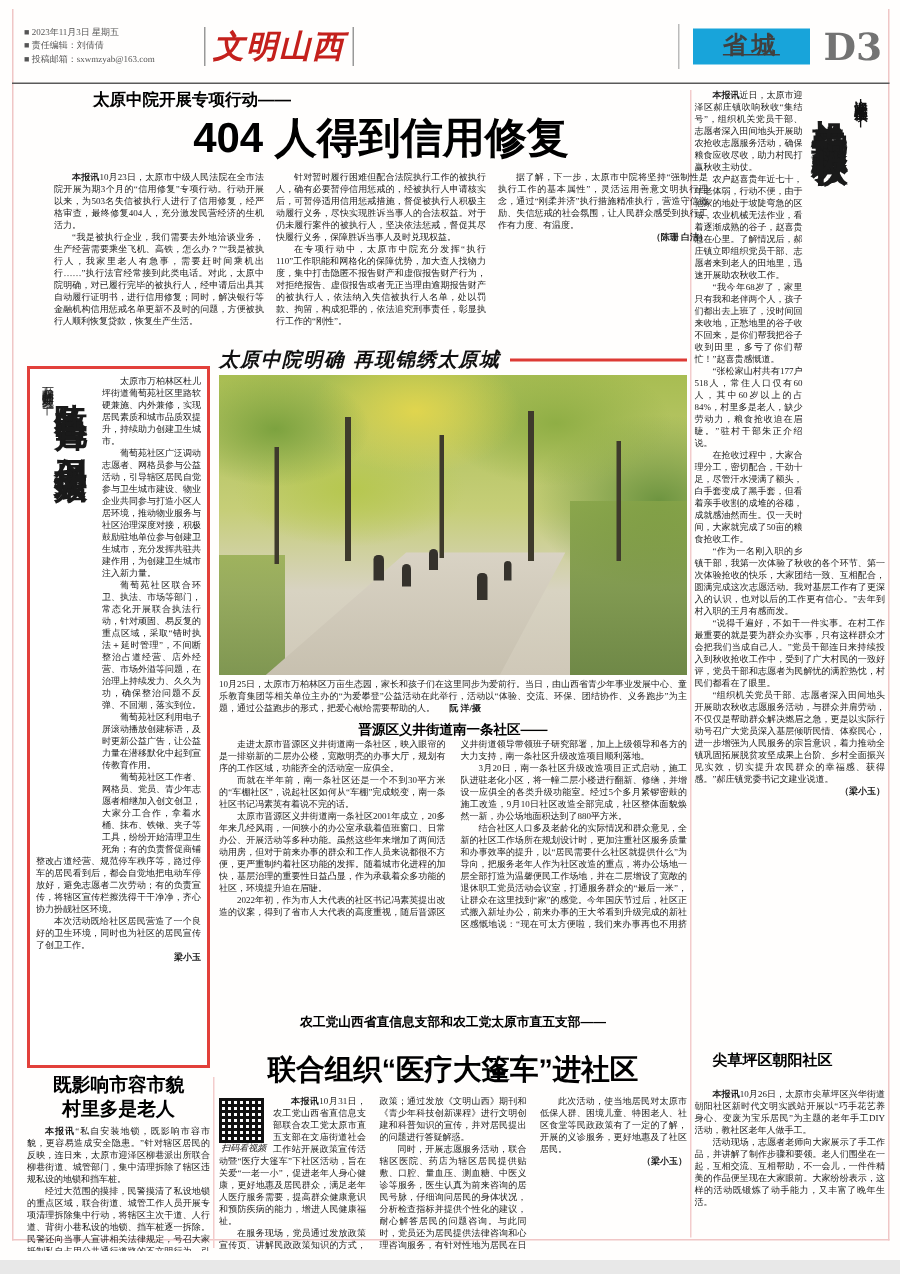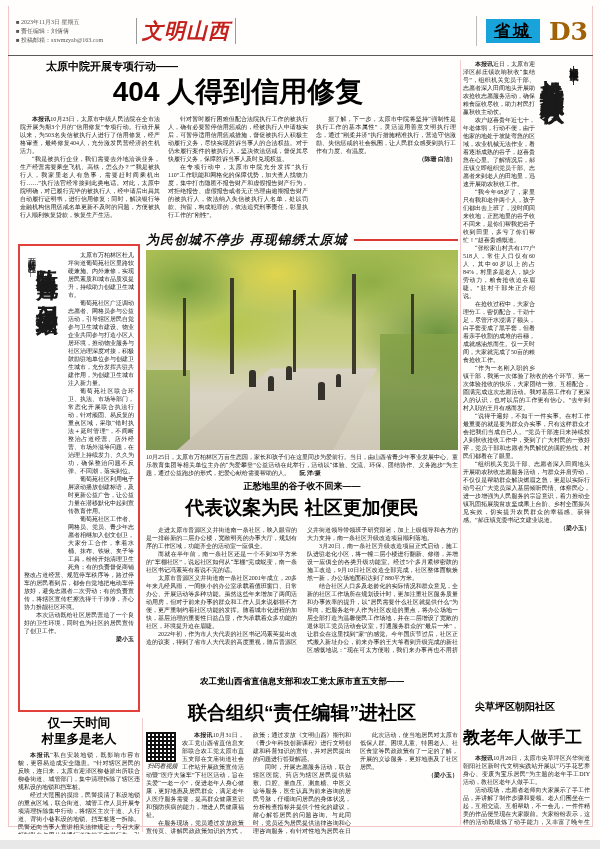--- a/index.html
+++ b/index.html
@@ -18,31 +18,31 @@
   
   .hdr{position:absolute;left:16px;top:8px;right:12px;height:46px;display:flex;align-items:center;}
   .pub{font-size:6px;line-height:9px;color:#555;width:118px;}
   .logo-area{display:flex;align-items:center;gap:5px;margin-left:2px;}
   .vbar{width:1px;height:26px;background:#999;}
   .logo{color:#c4201c;font-weight:bold;font-style:italic;font-size:21px;letter-spacing:1px;
         font-family:"DejaVu Serif",serif;}
   .hspace{flex:1;}
   .sec{display:flex;align-items:center;gap:9px;}
   .sec-bar{width:1px;height:30px;background:#bbb;}
-  .sec-box{background:#18a4da;color:#000000;font-weight:bold;font-size:16px;line-height:1;
-           padding:4px 8px;letter-spacing:3px;font-family:"Liberation Sans",sans-serif;text-decoration:underline;}
-  .pageno{font-family:"DejaVu Serif",serif;font-weight:bold;font-size:25px;color:#a16207;}
+  .sec-box{background:#18a4da;color:#404040;font-weight:bold;font-size:16px;line-height:1;
+           padding:4px 20px;letter-spacing:3px;font-family:"Liberation Sans",sans-serif;text-decoration:underline;}
+  .pageno{font-family:"DejaVu Serif",serif;font-weight:bold;font-size:25px;color:#737373;}
 
   
   p.tx{margin:0;text-indent:2em;font-size:6px;line-height:8px;text-align:justify;}
   p.tx b{font-family:"Liberation Sans",sans-serif;}
   .by{margin:0;font-size:6px;line-height:9px;text-align:right;font-weight:bold;text-indent:0;}
 
   
-  .top-art{position:absolute;left:20px;top:59px;width:436px;height:173px;overflow:hidden;}
+  .top-art{position:absolute;left:36px;top:59px;width:436px;height:173px;overflow:hidden;}
   .top-kicker{font-weight:bold;font-size:11px;margin:0 0 0 26px;}
   .top-headline{font-weight:bold;font-size:28px;line-height:1.1;text-align:center;margin:3px 0 7px;}
   .cols3{columns:3;column-gap:8px;column-fill:auto;height:112px;overflow:hidden;}
 
   
   .right-col{position:absolute;left:463px;top:60px;width:127px;bottom:15px;overflow:hidden;}
   .rt-art{height:628px;overflow:hidden;}
   .rt-head{float:right;width:50px;height:306px;display:flex;margin:0 0 4px 5px;}
   .rt-headline{writing-mode:vertical-rl;font-weight:bold;font-size:24px;line-height:1.0;
                letter-spacing:2px;font-family:"Liberation Sans",sans-serif;}
@@ -157,21 +157,21 @@
     <p class="tx">太原市万柏林区杜儿坪街道葡萄苑社区里路软硬兼施、内外兼修，实现居民素质和城市品质双提升，持续助力创建卫生城市。</p>
     <p class="tx">葡萄苑社区广泛调动志愿者、网格员参与公益活动，引导辖区居民自觉参与卫生城市建设、物业企业共同参与打造小区人居环境，推动物业服务与社区治理深度对接，积极鼓励驻地单位参与创建卫生城市，充分发挥共驻共建作用，为创建卫生城市注入新力量。</p>
     <p class="tx">葡萄苑社区联合环卫、执法、市场等部门，常态化开展联合执法行动，针对顽固、易反复的重点区域，采取“错时执法＋延时管理”，不间断整治占道经营、店外经营、市场外溢等问题，在治理上持续发力、久久为功，确保整治问题不反弹、不回潮，落实到位。</p>
     <p class="tx">葡萄苑社区利用电子屏滚动播放创建标语，及时更新公益广告，让公益力量在潜移默化中起到宣传教育作用。</p>
     <p class="tx">葡萄苑社区工作者、网格员、党员、青少年志愿者相继加入创文创卫，大家分工合作，拿着水桶、抹布、铁锹、夹子等工具，纷纷开始清理卫生死角；有的负责督促商铺整改占道经营、规范停车秩序等，路过停车的居民看到后，都会自觉地把电动车停放好，避免志愿者二次劳动；有的负责宣传，将辖区宣传栏擦洗得干干净净，齐心协力扮靓社区环境。</p>
     <p class="tx">本次活动既给社区居民营造了一个良好的卫生环境，同时也为社区的居民宣传了创卫工作。</p>
     <p class="by">梁小玉</p>
   </div>
 
   <div class="banner">
-    <span class="banner-text">为民创城不停步  再现锦绣太原城</span>
+    <span class="banner-text">太原中院明确  再现锦绣太原城</span>
     <span class="banner-line"></span>
   </div>
 
   <div class="photo">
     <div class="shrub-l"></div>
     <div class="shrub-r"></div>
     <div class="path"></div>
     <div class="trunk" style="left:12%;top:24%;height:78px;"></div>
     <div class="trunk" style="left:27%;top:14%;height:96px;width:4px;"></div>
     <div class="trunk" style="left:47%;top:20%;height:82px;"></div>
@@ -183,52 +183,51 @@
     <div class="person" style="left:55%;top:66%;width:7px;height:18px;"></div>
     <div class="person" style="left:61%;top:62%;width:5px;height:13px;"></div>
   </div>
 
   <div class="caption">
     <span>10月25日，太原市万柏林区万亩生态园，家长和孩子们在这里同步为爱前行。当日，由山西省青少年事业发展中心、童乐教育集团等相关单位主办的“为爱攀登”公益活动在此举行，活动以“体验、交流、环保、团结协作、义务跑步”为主题，通过公益跑步的形式，把爱心献给需要帮助的人。</span>
     <span class="cap-by">阮 洋/摄</span>
   </div>
 
   <div class="mid-art">
-    <p class="kicker-c hd">正愁地里的谷子收不回来——</p>
-    <h2 class="headline-c hd">代表议案为民  社区更加便民</h2>
+    <p class="kicker-c hd">晋源区义井街道南一条社区——</p>
     <div class="cols2">
       <p class="tx">走进太原市晋源区义井街道南一条社区，映入眼帘的是一排崭新的二层办公楼，宽敞明亮的办事大厅，规划有序的工作区域，功能齐全的活动室一应俱全。</p>
       <p class="tx">而就在半年前，南一条社区还是一个不到30平方米的“车棚社区”，说起社区如何从“车棚”完成蜕变，南一条社区书记冯素英有着说不完的话。</p>
       <p class="tx">太原市晋源区义井街道南一条社区2001年成立，20多年来几经风雨，一间狭小的办公室承载着值班窗口、日常办公、开展活动等多种功能。虽然这些年来增加了两间活动用房，但对于前来办事的群众和工作人员来说都很不方便，更严重制约着社区功能的发挥。随着城市化进程的加快，基层治理的重要性日益凸显，作为承载着众多功能的社区，环境提升迫在眉睫。</p>
       <p class="tx">2022年初，作为市人大代表的社区书记冯素英提出改造的议案，得到了省市人大代表的高度重视，随后晋源区义井街道领导带领班子研究部署，加上上级领导和各方的大力支持，南一条社区升级改造项目顺利落地。</p>
       <p class="tx">3月20日，南一条社区升级改造项目正式启动，施工队进驻老化小区，将一幢二层小楼进行翻新、修缮，并增设一应俱全的各类升级功能室。经过5个多月紧锣密鼓的施工改造，9月10日社区改造全部完成，社区整体面貌焕然一新，办公场地面积达到了880平方米。</p>
       <p class="tx">结合社区人口多及老龄化的实际情况和群众意见，全新的社区工作场所在规划设计时，更加注重社区服务质量和办事效率的提升，以“居民需要什么社区就提供什么”为导向，把服务老年人作为社区改造的重点，将办公场地一层全部打造为温馨便民工作场地，并在二层增设了宽敞的退休职工党员活动会议室，打通服务群众的“最后一米”，让群众在这里找到“家”的感觉。今年国庆节过后，社区正式搬入新址办公，前来办事的王大爷看到升级完成的新社区感慨地说：“现在可太方便啦，我们来办事再也不用挤在一个小屋子里了，平时也能来活动室拉拉家常聊天、下下棋，真不错。”</p>
 
     </div>
   </div>
 
   <div class="bmid-art">
     <p class="kicker-c2 hd">农工党山西省直信息支部和农工党太原市直五支部——</p>
-    <h2 class="headline-c hd">联合组织“责任编辑”进社区</h2>
+    <h2 class="headline-c hd">联合组织“医疗大篷车”进社区</h2>
     <div class="cols3b">
       <div class="qr-wrap">
         <div class="qr"></div>
         <p class="qr-cap">扫码看视频</p>
       </div>
       <p class="tx"><b>本报讯</b><span>10月31日，农工党山西省直信息支部联合农工党太原市直五支部在文庙街道社会工作站开展政策宣传活动暨“医疗大篷车”下社区活动，旨在关爱“一老一小”，促进老年人身心健康，更好地惠及居民群众，满足老年人医疗服务需要，提高群众健康意识和预防疾病的能力，增进人民健康福祉。</span></p>
       <p class="tx">在服务现场，党员通过发放政策宣传页、讲解民政政策知识的方式，使居民了解太原市对低保人群、困境儿童、特困老人、社区食堂等的民政政策；通过发放《文明山西》期刊和《青少年科技创新课程》进行文明创建和科普知识的宣传，并对居民提出的问题进行答疑解惑。</p>
       <p class="tx">同时，开展志愿服务活动，联合辖区医院、药店为辖区居民提供贴敷、口腔、量血压、测血糖、中医义诊等服务，医生认真为前来咨询的居民号脉，仔细询问居民的身体状况，分析检查指标并提供个性化的建议，耐心解答居民的问题咨询。与此同时，党员还为居民提供法律咨询和心理咨询服务，有针对性地为居民在日常生活中遇到的问题进行解答。</p>
       <p class="tx">此次活动，使当地居民对太原市低保人群、困境儿童、特困老人、社区食堂等民政政策有了一定的了解，开展的义诊服务，更好地惠及了社区居民。</p>
       <p class="by">（梁小玉）</p>
     </div>
   </div>
 
   <div class="lb-art">
     <h3 class="lb-headline hd">
-      <span>仅一天时间</span><br>
+      <span>既影响市容市貌</span><br>
       <span>村里多是老人</span>
     </h3>
     <p class="tx"><b>本报讯</b><span>“私自安装地锁，既影响市容市貌，更容易造成安全隐患。”针对辖区居民的反映，连日来，太原市迎泽区柳巷派出所联合柳巷街道、城管部门，集中清理拆除了辖区违规私设的地锁和挡车桩。</span></p>
     <p class="tx">经过大范围的摸排，民警摸清了私设地锁的重点区域，联合街道、城管工作人员开展专项清理拆除集中行动，将辖区主次干道、人行道、背街小巷私设的地锁、挡车桩逐一拆除。民警还向当事人宣讲相关法律规定，号召大家抵制私自占用公共通行道路的不文明行为，引导居民规范停车、合理使用停车资源。</p>
 
   </div>
 
   <div class="right-col">
     <div class="rt-art">
       <div class="rt-head">
@@ -240,19 +239,18 @@
       <p class="tx">“我今年68岁了，家里只有我和老伴两个人，孩子们都出去上班了，没时间回来收地，正愁地里的谷子收不回来，是你们帮我把谷子收到田里，多亏了你们帮忙！”赵喜贵感慨道。</p>
       <p class="tx">“张松家山村共有177户518人，常住人口仅有60人，其中60岁以上的占84%，村里多是老人，缺少劳动力，粮食抢收迫在眉睫。”驻村干部朱正介绍说。</p>
       <p class="tx">在抢收过程中，大家合理分工，密切配合，干劲十足，尽管汗水浸满了额头，白手套变成了黑手套，但看着亲手收割的成堆的谷穗，成就感油然而生。仅一天时间，大家就完成了50亩的粮食抢收工作。</p>
       <p class="tx">“作为一名刚入职的乡镇干部，我第一次体验了秋收的各个环节、第一次体验抢收的快乐，大家团结一致、互相配合，圆满完成这次志愿活动。我对基层工作有了更深入的认识，也对以后的工作更有信心。”去年到村入职的王月有感而发。</p>
       <p class="tx">“说得千遍好，不如干一件实事。在村工作最重要的就是要为群众办实事，只有这样群众才会把我们当成自己人。”党员干部连日来持续投入到秋收抢收工作中，受到了广大村民的一致好评，党员干部和志愿者为民解忧的满腔热忱，村民们都看在了眼里。</p>
       <p class="tx">“组织机关党员干部、志愿者深入田间地头开展助农秋收志愿服务活动，与群众并肩劳动，不仅仅是帮助群众解决燃眉之急，更是以实际行动号召广大党员深入基层倾听民情、体察民心，进一步增强为人民服务的宗旨意识，着力推动全镇巩固拓展脱贫攻坚成果上台阶、乡村全面振兴见实效，切实提升农民群众的幸福感、获得感。”郝庄镇党委书记文建业说道。</p>
       <p class="by">（梁小玉）</p>
     </div>
     <div class="rb-art">
       <p class="rb-kicker hd">尖草坪区朝阳社区</p>
-      <h3 class="rb-headline hd">教老年人做手工</h3>
       <p class="tx"><b>本报讯</b><span>10月26日，太原市尖草坪区兴华街道朝阳社区新时代文明实践站开展以“巧手花艺养身心、变废为宝乐居民”为主题的老年手工DIY活动，教社区老年人做手工。</span></p>
       <p class="tx">活动现场，志愿者老师向大家展示了手工作品，并讲解了制作步骤和要领。老人们围坐在一起，互相交流、互相帮助，不一会儿，一件件精美的作品便呈现在大家眼前。大家纷纷表示，这样的活动既锻炼了动手能力，又丰富了晚年生活。</p>
     </div>
   </div>
 
 </div>
 
 </body></html>

